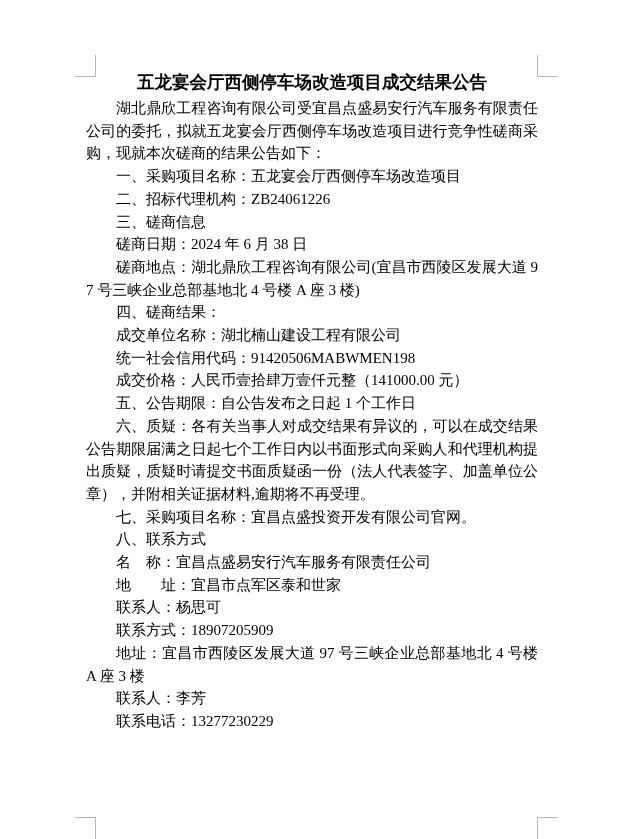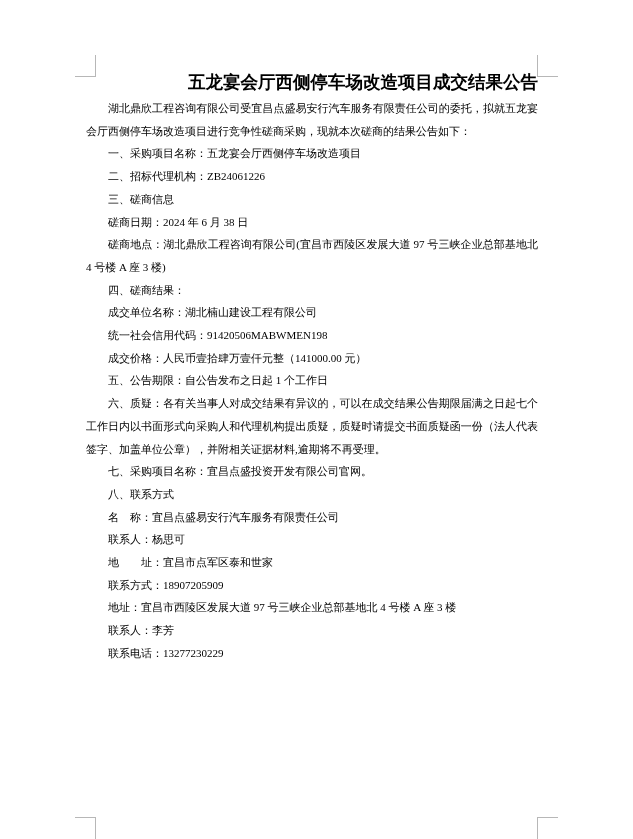--- a/index.html
+++ b/index.html
@@ -31,27 +31,27 @@
     position: absolute;
     left: 86px;
     top: 69px;
     width: 452px;
   }
   .doc-title {
     margin: 0 0 1px 0;
     font-family: "Liberation Sans", sans-serif;
     font-size: 17.5px;
     font-weight: bold;
-    text-align: right;
+    text-align: center;
     line-height: 27px;
     white-space: nowrap;
   }
   .textblock p {
     margin: 0;
-    font-size: 11px;
+    font-size: 15px;
     line-height: 22.7px;
     text-align: justify;
     text-indent: 2em;
     word-break: break-all;
   }
 </style>
 </head>
 <body>
 
 <div class="page">
@@ -71,21 +71,21 @@
     <p>磋商地点：湖北鼎欣工程咨询有限公司(宜昌市西陵区发展大道 97 号三峡企业总部基地北 4 号楼 A 座 3 楼)</p>
     <p>四、磋商结果：</p>
     <p>成交单位名称：湖北楠山建设工程有限公司</p>
     <p>统一社会信用代码：91420506MABWMEN198</p>
     <p>成交价格：人民币壹拾肆万壹仟元整（141000.00 元）</p>
     <p>五、公告期限：自公告发布之日起 1 个工作日</p>
     <p>六、质疑：各有关当事人对成交结果有异议的，可以在成交结果公告期限届满之日起七个工作日内以书面形式向采购人和代理机构提出质疑，质疑时请提交书面质疑函一份（法人代表签字、加盖单位公章），并附相关证据材料,逾期将不再受理。</p>
     <p>七、采购项目名称：宜昌点盛投资开发有限公司官网。</p>
     <p>八、联系方式</p>
     <p>名　称：宜昌点盛易安行汽车服务有限责任公司</p>
+    <p>地　　址：宜昌市点军区泰和世家</p>
     <p>联系人：杨思可</p>
-    <p>地　　址：宜昌市点军区泰和世家</p>
     <p>联系方式：18907205909</p>
     <p>地址：宜昌市西陵区发展大道 97 号三峡企业总部基地北 4 号楼 A 座 3 楼</p>
     <p>联系人：李芳</p>
     <p>联系电话：13277230229</p>
   </div>
 
 </div>
 
 </body></html>

